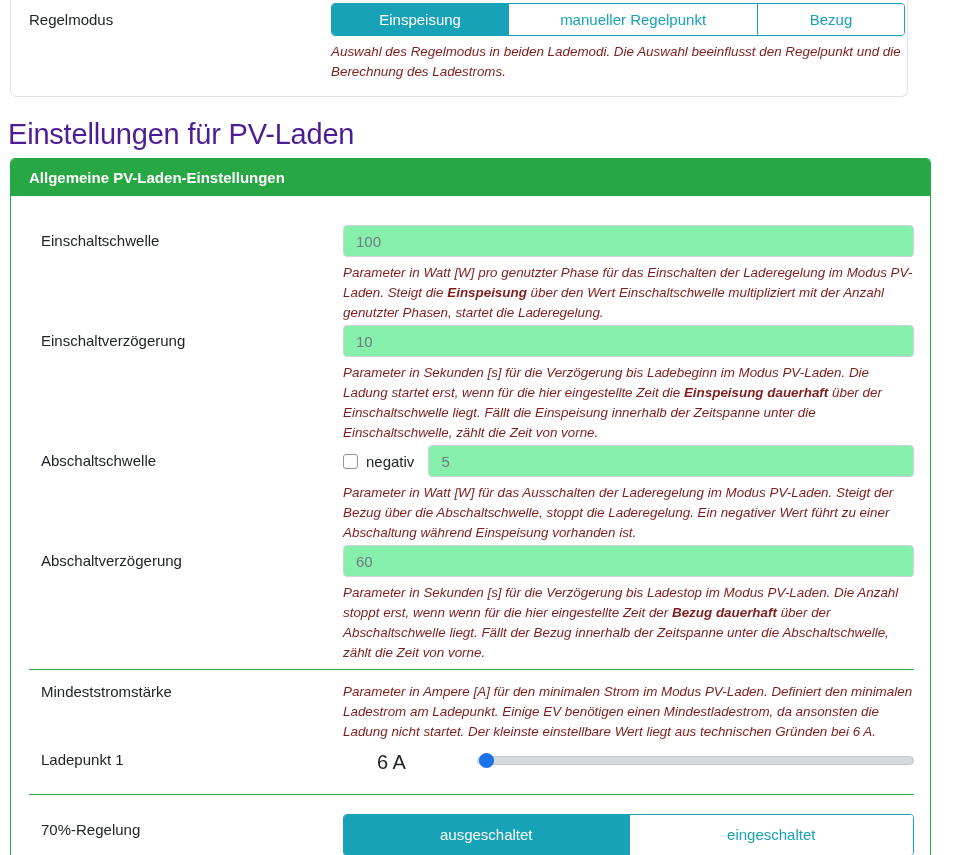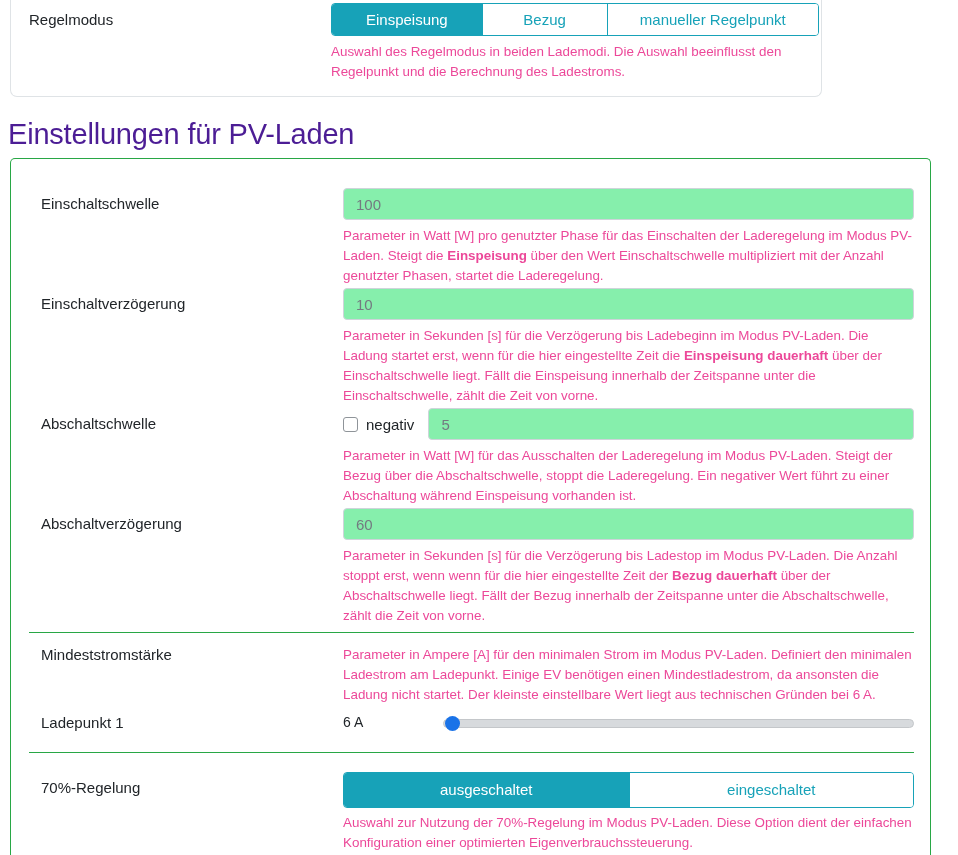--- a/index.html
+++ b/index.html
@@ -8,21 +8,21 @@
     width: 958px; height: 855px;
     overflow: hidden;
     background: #ffffff;
     font-family: "Liberation Sans", "DejaVu Sans", sans-serif;
     color: #212529;
   }
 
   
   .regel-card {
     margin-left: 10px;
-    width: 812px;
+    width: 898px;
     height: 97px;
     border: 1px solid #dfe3e6;
     border-top: none;
     border-radius: 0 0 7px 7px;
     padding: 3px 2px 0 18px;
   }
   .form-flex { display: flex; }
   .label-col {
     width: 302px;
     flex: 0 0 302px;
@@ -49,29 +49,30 @@
     padding: 0;
     cursor: pointer;
     flex: 1 1 auto;
   }
   .btn-group .btn + .btn { border-left: 1px solid #17a2b8; }
   .btn-group .btn.active { background: #17a2b8; color: #ffffff; }
   .btn-w1 { flex: 0 0 30.8% !important; }
   .btn-w2 { flex: 0 0 25.7% !important; }
   .btn-w3 { flex: 1 1 auto !important; }
   .btn-half { flex: 0 0 50% !important; }
-  .btn-group.toggle70 { height: 36px; }
+  .btn-group.toggle70 { height: 42px; }
   .btn-group.toggle70 .btn { line-height: 30px; }
 
   .help {
     margin-top: 6px;
     max-width: 586px;
     font-size: 13.4px;
     line-height: 20px;
-    color: #ec4899;
+    color: #7f1d1d;
+    font-style: italic;
   }
   .help b { font-weight: bold; }
 
   
   h1.page-title {
     margin: 22px 0 9px 8px;
     font-size: 29px;
     font-weight: 400;
     line-height: 30px;
     color: #4c1d95;
@@ -128,21 +129,21 @@
     border: none;
     border-top: 1px solid #28a745;
     margin: 6px 0 12px 0;
   }
   hr.divider.second { margin: 20px 0 19px 0; }
 
   
   .slider-row { display: flex; margin-bottom: 0; }
   .slider-row .label-col { padding-top: 1px; }
   .slider-ctl { flex: 1 1 auto; display: flex; align-items: flex-start; }
-  .slider-value { width: 100px; flex: 0 0 100px; font-size: 14px; padding-top: 1px; }
+  .slider-value { width: 100px; flex: 0 0 100px; font-size: 20px; padding-top: 1px; margin-left: 34px; }
   .slider {
     flex: 1 1 auto;
     position: relative;
     height: 17px;
     margin-top: 2px;
     cursor: pointer;
   }
   .slider-track {
     position: absolute;
     top: 4px; left: 0; right: 0;
@@ -166,31 +167,32 @@
 </style>
 </head>
 <body>
 
 <div class="regel-card">
   <div class="form-flex">
     <div class="label-col">Regelmodus</div>
     <div class="ctl-col">
       <div class="btn-group">
         <button class="btn btn-w1 active">Einspeisung</button>
+        <button class="btn btn-w3">manueller Regelpunkt</button>
         <button class="btn btn-w2">Bezug</button>
-        <button class="btn btn-w3">manueller Regelpunkt</button>
       </div>
       <div class="help"><span>Auswahl des Regelmodus in beiden Lademodi. Die Auswahl beeinflusst den Regelpunkt und die Berechnung des Ladestroms.</span></div>
     </div>
   </div>
 </div>
 
 <h1 class="page-title">Einstellungen für PV-Laden</h1>
 
 <div class="panel">
+  <div class="panel-header">Allgemeine PV-Laden-Einstellungen</div>
   <div class="panel-body">
 
     <div class="form-row">
       <div class="label-col">Einschaltschwelle</div>
       <div class="ctl-col">
         <input class="text-input" type="text" value="100" style="">
         <div class="help"><span>Parameter in Watt [W] pro genutzter Phase für das Einschalten der Laderegelung im Modus PV-Laden. Steigt die </span><b>Einspeisung</b><span> über den Wert Einschaltschwelle multipliziert mit der Anzahl genutzter Phasen, startet die Laderegelung.</span></div>
       </div>
     </div>
 

